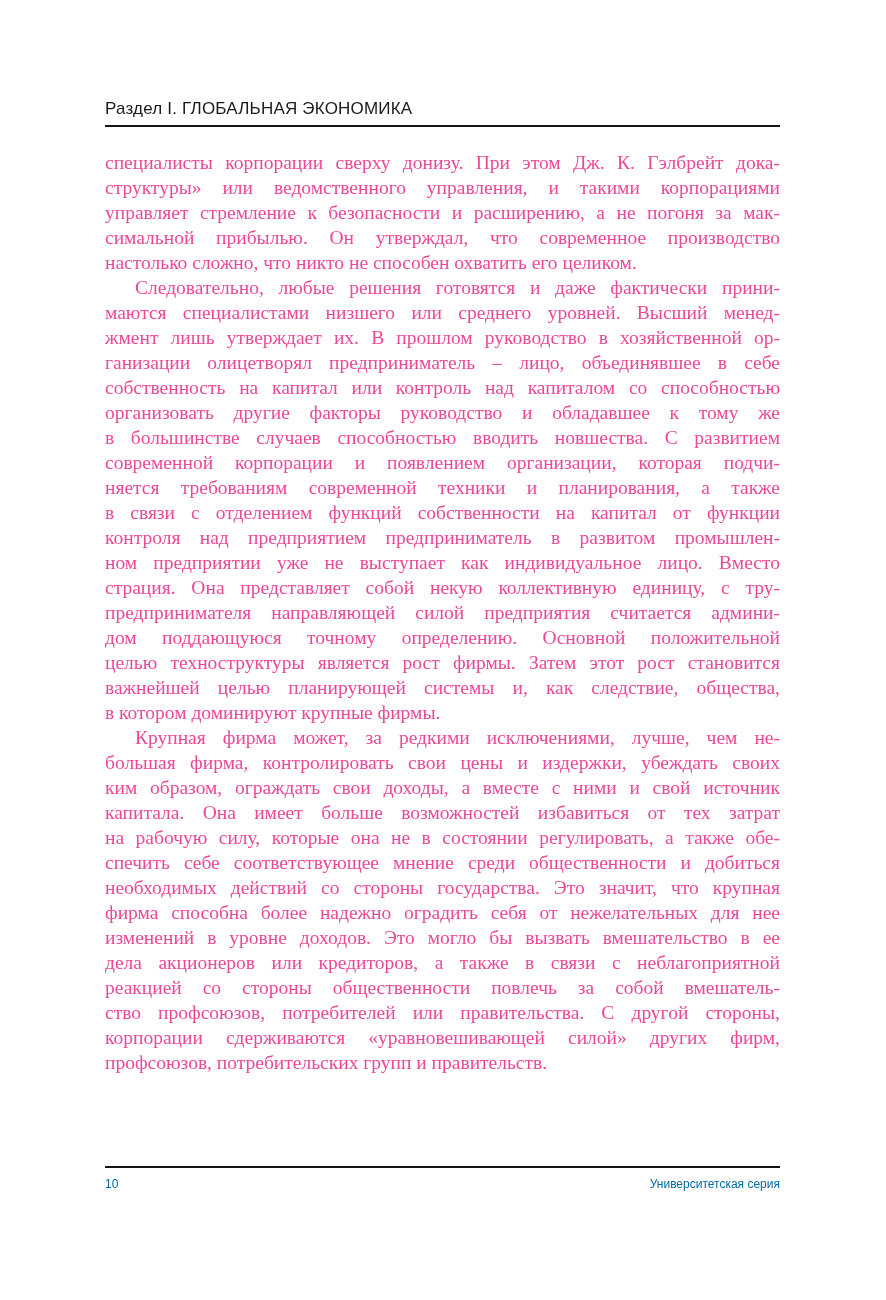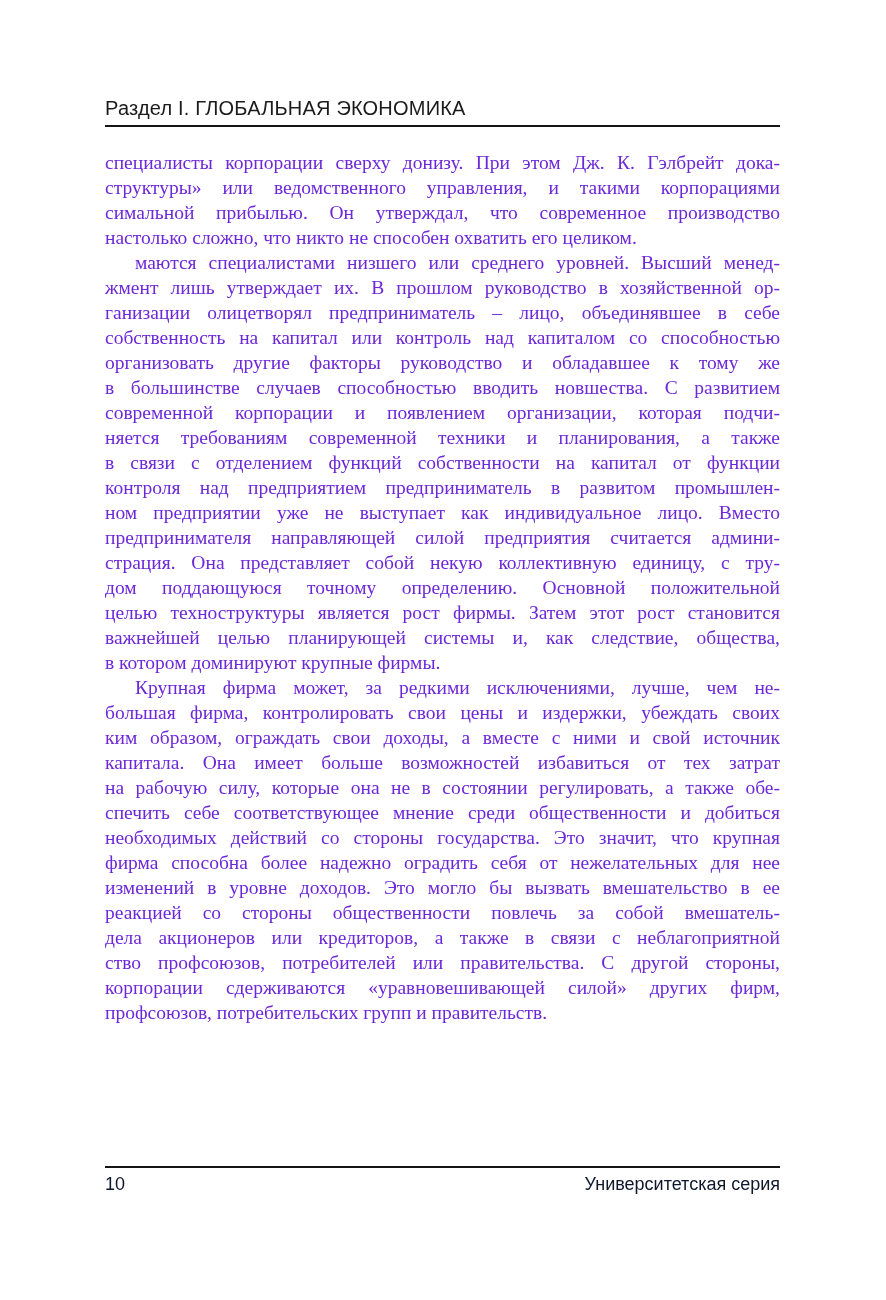--- a/index.html
+++ b/index.html
@@ -14,42 +14,42 @@
     background: #ffffff;
     overflow: hidden;
     font-family: "Liberation Serif", "DejaVu Serif", serif;
   }
   .running-head {
     position: absolute;
     left: 105px;
     top: 99px;
     width: 675px;
     font-family: "Liberation Sans", "DejaVu Sans", sans-serif;
-    font-size: 20px;
+    font-size: 17px;
     line-height: 19px;
     color: #1b1b1b;
     letter-spacing: 0.2px;
     white-space: nowrap;
   }
   .head-rule {
     position: absolute;
     left: 105px;
     top: 125px;
     width: 675px;
     height: 2px;
     background: #151515;
   }
   .body-text {
     position: absolute;
     left: 105px;
     top: 150px;
     width: 675px;
     font-size: 19.5px;
     line-height: 25px;
-    color: #6d28d9;
+    color: #ec4899;
   }
   .paragraph { margin: 0; padding: 0; }
   .line {
     text-align: justify;
     text-align-last: justify;
     white-space: normal;
   }
   .line.line-last {
     text-align-last: left;
   }
@@ -66,72 +66,74 @@
   }
   .footer {
     position: absolute;
     left: 105px;
     top: 1175px;
     width: 675px;
     display: flex;
     justify-content: space-between;
     align-items: baseline;
     font-family: "Liberation Sans", "DejaVu Sans", sans-serif;
-    font-size: 18px;
+    font-size: 12px;
     line-height: 18px;
-    color: #0f172a;
+    color: #0369a1;
   }
 </style>
 </head>
 <body>
 
 <div class="page">
 
   <div class="running-head">Раздел I. ГЛОБАЛЬНАЯ ЭКОНОМИКА</div>
 
   <div class="head-rule"></div>
 
   <main class="body-text">
     <div class="paragraph">
         <div class="line">специалисты корпорации сверху донизу. При этом Дж. К. Гэлбрейт дока-</div>
         <div class="line">структуры» или ведомственного управления, и такими корпорациями</div>
+        <div class="line">управляет стремление к безопасности и расширению, а не погоня за мак-</div>
         <div class="line">симальной прибылью. Он утверждал, что современное производство</div>
         <div class="line line-last">настолько сложно, что никто не способен охватить его целиком.</div>
       </div>
     <div class="paragraph indent">
+        <div class="line">Следовательно, любые решения готовятся и даже фактически прини-</div>
         <div class="line">маются специалистами низшего или среднего уровней. Высший менед-</div>
         <div class="line">жмент лишь утверждает их. В прошлом руководство в хозяйственной ор-</div>
         <div class="line">ганизации олицетворял предприниматель – лицо, объединявшее в себе</div>
         <div class="line">собственность на капитал или контроль над капиталом со способностью</div>
         <div class="line">организовать другие факторы руководство и обладавшее к тому же</div>
         <div class="line">в большинстве случаев способностью вводить новшества. С развитием</div>
         <div class="line">современной корпорации и появлением организации, которая подчи-</div>
         <div class="line">няется требованиям современной техники и планирования, а также</div>
         <div class="line">в связи с отделением функций собственности на капитал от функции</div>
         <div class="line">контроля над предприятием предприниматель в развитом промышлен-</div>
         <div class="line">ном предприятии уже не выступает как индивидуальное лицо. Вместо</div>
+        <div class="line">страция. Она представляет собой некую коллективную единицу, с тру-</div>
         <div class="line">предпринимателя направляющей силой предприятия считается админи-</div>
-        <div class="line">страция. Она представляет собой некую коллективную единицу, с тру-</div>
         <div class="line">дом поддающуюся точному определению. Основной положительной</div>
         <div class="line">целью техноструктуры является рост фирмы. Затем этот рост становится</div>
         <div class="line">важнейшей целью планирующей системы и, как следствие, общества,</div>
         <div class="line line-last">в котором доминируют крупные фирмы.</div>
       </div>
     <div class="paragraph indent">
         <div class="line">Крупная фирма может, за редкими исключениями, лучше, чем не-</div>
         <div class="line">большая фирма, контролировать свои цены и издержки, убеждать своих</div>
         <div class="line">ким образом, ограждать свои доходы, а вместе с ними и свой источник</div>
         <div class="line">капитала. Она имеет больше возможностей избавиться от тех затрат</div>
         <div class="line">на рабочую силу, которые она не в состоянии регулировать, а также обе-</div>
         <div class="line">спечить себе соответствующее мнение среди общественности и добиться</div>
         <div class="line">необходимых действий со стороны государства. Это значит, что крупная</div>
         <div class="line">фирма способна более надежно оградить себя от нежелательных для нее</div>
         <div class="line">изменений в уровне доходов. Это могло бы вызвать вмешательство в ее</div>
+        <div class="line">дела акционеров или кредиторов, а также в связи с неблагоприятной</div>
         <div class="line">реакцией со стороны общественности повлечь за собой вмешатель-</div>
-        <div class="line">дела акционеров или кредиторов, а также в связи с неблагоприятной</div>
         <div class="line">ство профсоюзов, потребителей или правительства. С другой стороны,</div>
         <div class="line">корпорации сдерживаются «уравновешивающей силой» других фирм,</div>
         <div class="line line-last">профсоюзов, потребительских групп и правительств.</div>
       </div>
   </main>
 
   <div class="foot-rule"></div>
 
   <div class="footer">
     <span>10</span>

